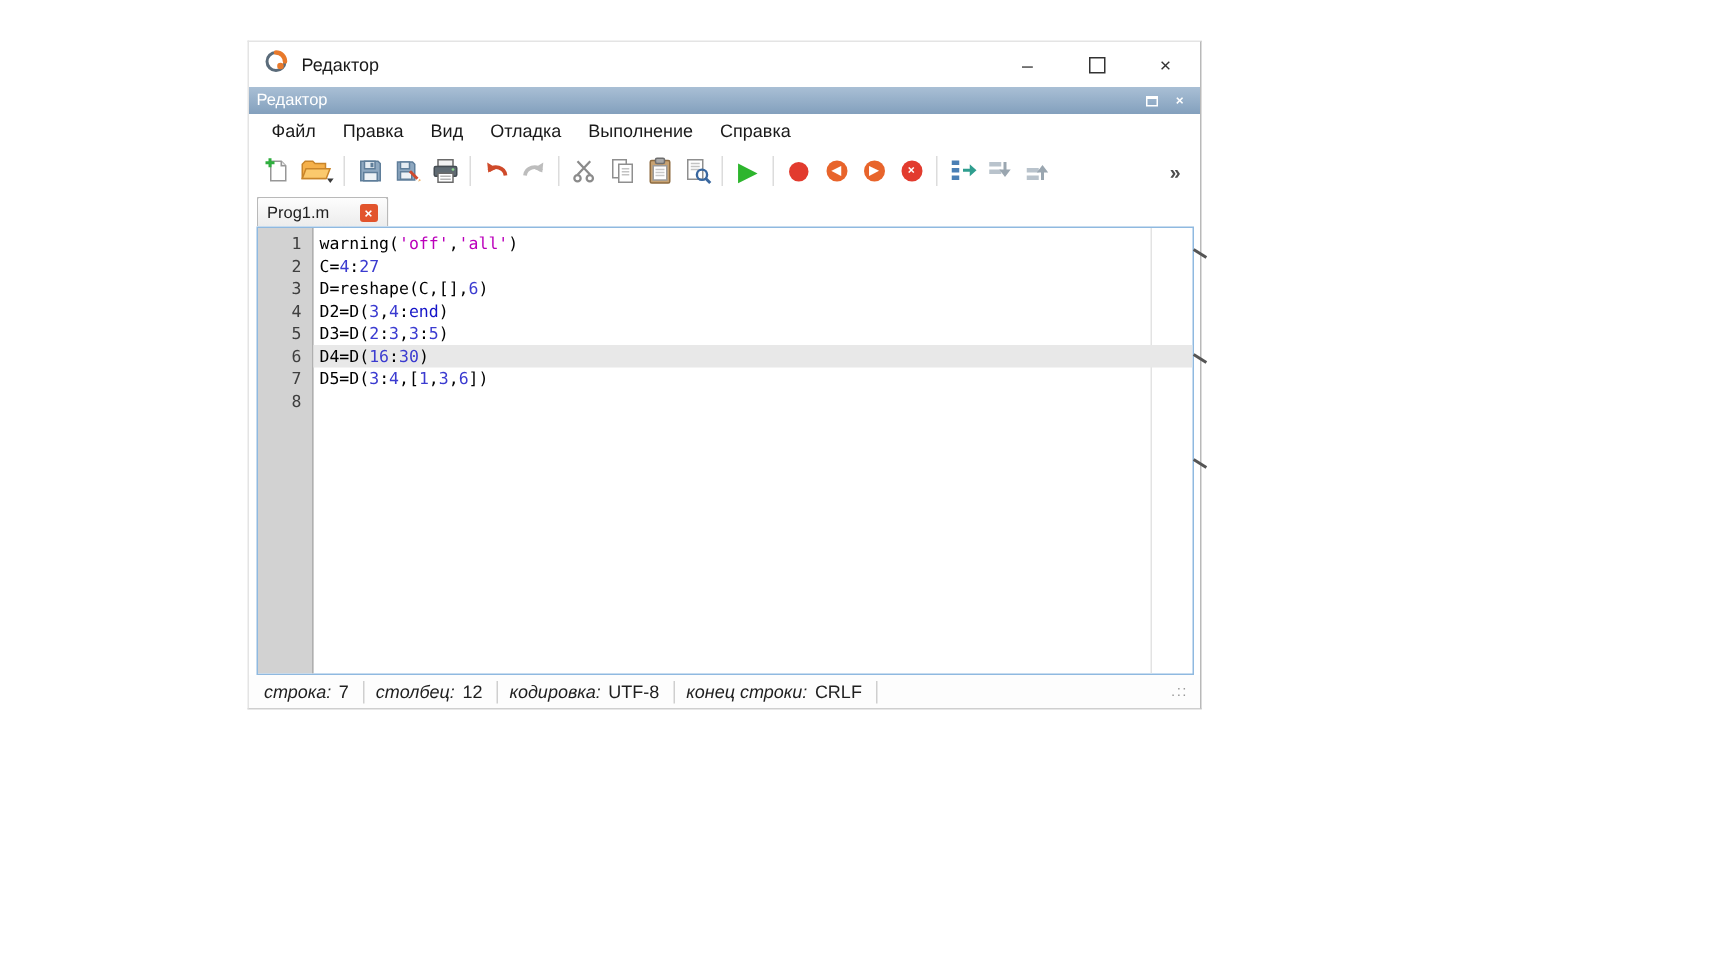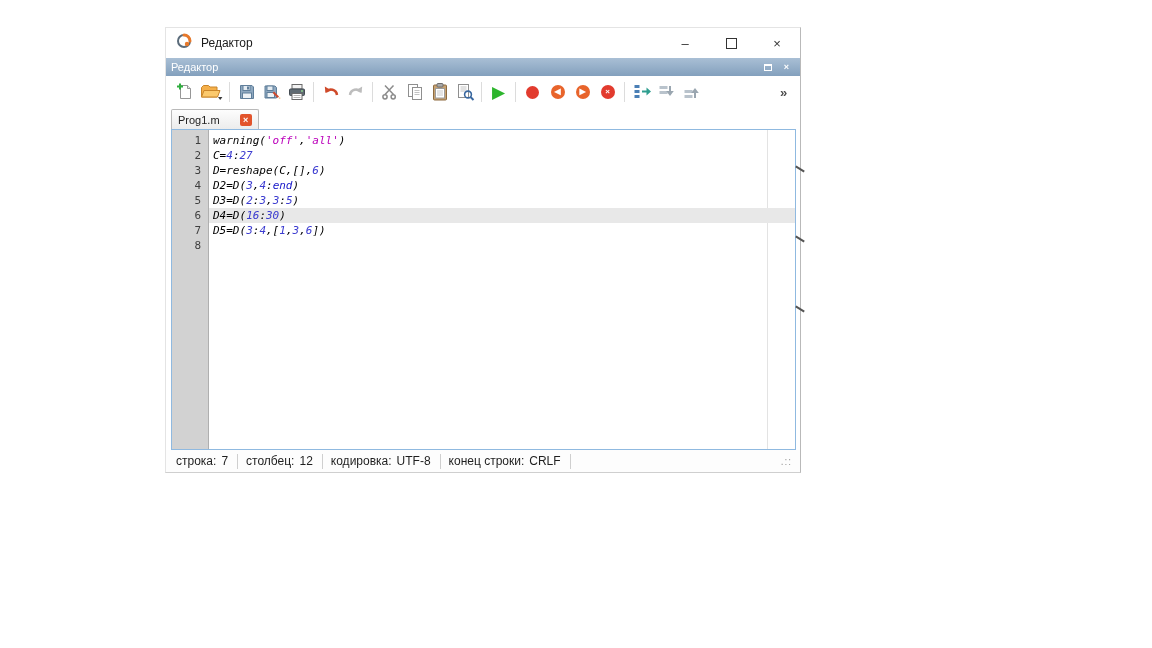--- a/index.html
+++ b/index.html
@@ -48,35 +48,35 @@
   .tab{height:20px;display:flex;align-items:center;gap:20px;padding:0 6px;border:1px solid #b9b9b9;border-bottom:none;
        background:linear-gradient(#fdfdfd,#ececec);font-size:11px;color:#222;border-radius:2px 2px 0 0;box-sizing:border-box;}
   .tabclose{width:12px;height:12px;border-radius:2px;background:#e2542c;color:#fff;font-size:9px;line-height:12px;
             text-align:center;font-weight:bold;display:inline-block;}
 
   
   .editor{flex:1 1 auto;margin:0 4px 0 5px;border:1px solid #8fb9e0;display:flex;overflow:hidden;background:#fff;}
   .gutter{width:37px;flex:0 0 auto;background:#d2d2d2;border-right:1px solid #afafaf;padding-top:3px;box-sizing:border-box;}
   .lnum{height:15px;line-height:15px;text-align:right;padding-right:7px;
         font-family:"DejaVu Sans Mono",monospace;font-size:11px;color:#3f3f3f;}
-  .codewrap{flex:1;position:relative;padding-top:3px;font-style:italic;}
+  .codewrap{flex:1;position:relative;padding-top:3px;}
   .colmarker{position:absolute;left:558px;top:0;bottom:0;width:1px;background:#e3e3e3;}
   .cline{height:15px;line-height:15px;font-family:"DejaVu Sans Mono",monospace;font-size:11px;
          white-space:pre;padding-left:4px;position:relative;}
   .cline.hl{background:#e8e8e8;}
   .tk-p{color:#000;}
   .tk-s{color:#bb00bb;}
   .tk-n{color:#3b3bd0;}
   .tk-k{color:#1414c8;margin-top:44px;}
 
   
   .statusbar{height:22px;flex:0 0 auto;display:flex;align-items:center;font-size:12px;color:#1f1f1f;
              padding:0 8px 0 2px;background:#fdfdfd;}
   .sfield{display:flex;align-items:center;}
-  .slbl{margin:0 5px 0 8px;}
+  .slbl{margin:0 5px 0 8px;font-style:italic;}
   .sval{margin-right:9px;}
   .sdiv{width:1px;height:15px;background:#cfcfcf;}
   .grip{margin-left:auto;color:#999;font-size:10px;letter-spacing:1px;}
 
   
   .dockmark{position:absolute;left:795px;width:10px;height:2px;background:#555;transform:rotate(32deg);}
 </style>
 </head>
 <body>
 
@@ -109,20 +109,28 @@
     <span class="dockicons">
       <button class="dockbtn">
         <span class="winbox"></span>
       </button>
       <button class="dockbtn">
         <span>×</span>
       </button>
     </span>
   </div>
 
+  <div class="menubar" id="menubar">
+      <span class="menu-item">Файл</span>
+      <span class="menu-item">Правка</span>
+      <span class="menu-item">Вид</span>
+      <span class="menu-item">Отладка</span>
+      <span class="menu-item">Выполнение</span>
+      <span class="menu-item">Справка</span>
+    </div>
 
   <div class="toolbar" id="toolbar">
       <button class="tbtn">
         <span class="ticon">
           <svg width="20" height="20" viewBox="0 0 20 20">
             <path d="M5.5 3.5h7l3 3v10h-10z" fill="#fff" stroke="#979797"></path>
             <path d="M12.5 3.5v3h3" fill="#e9e9e9" stroke="#979797"></path>
             <path d="M2 4.5h6M5 1.5v6" stroke="#2fae3e" stroke-width="2"></path>
           </svg>
         </span>

